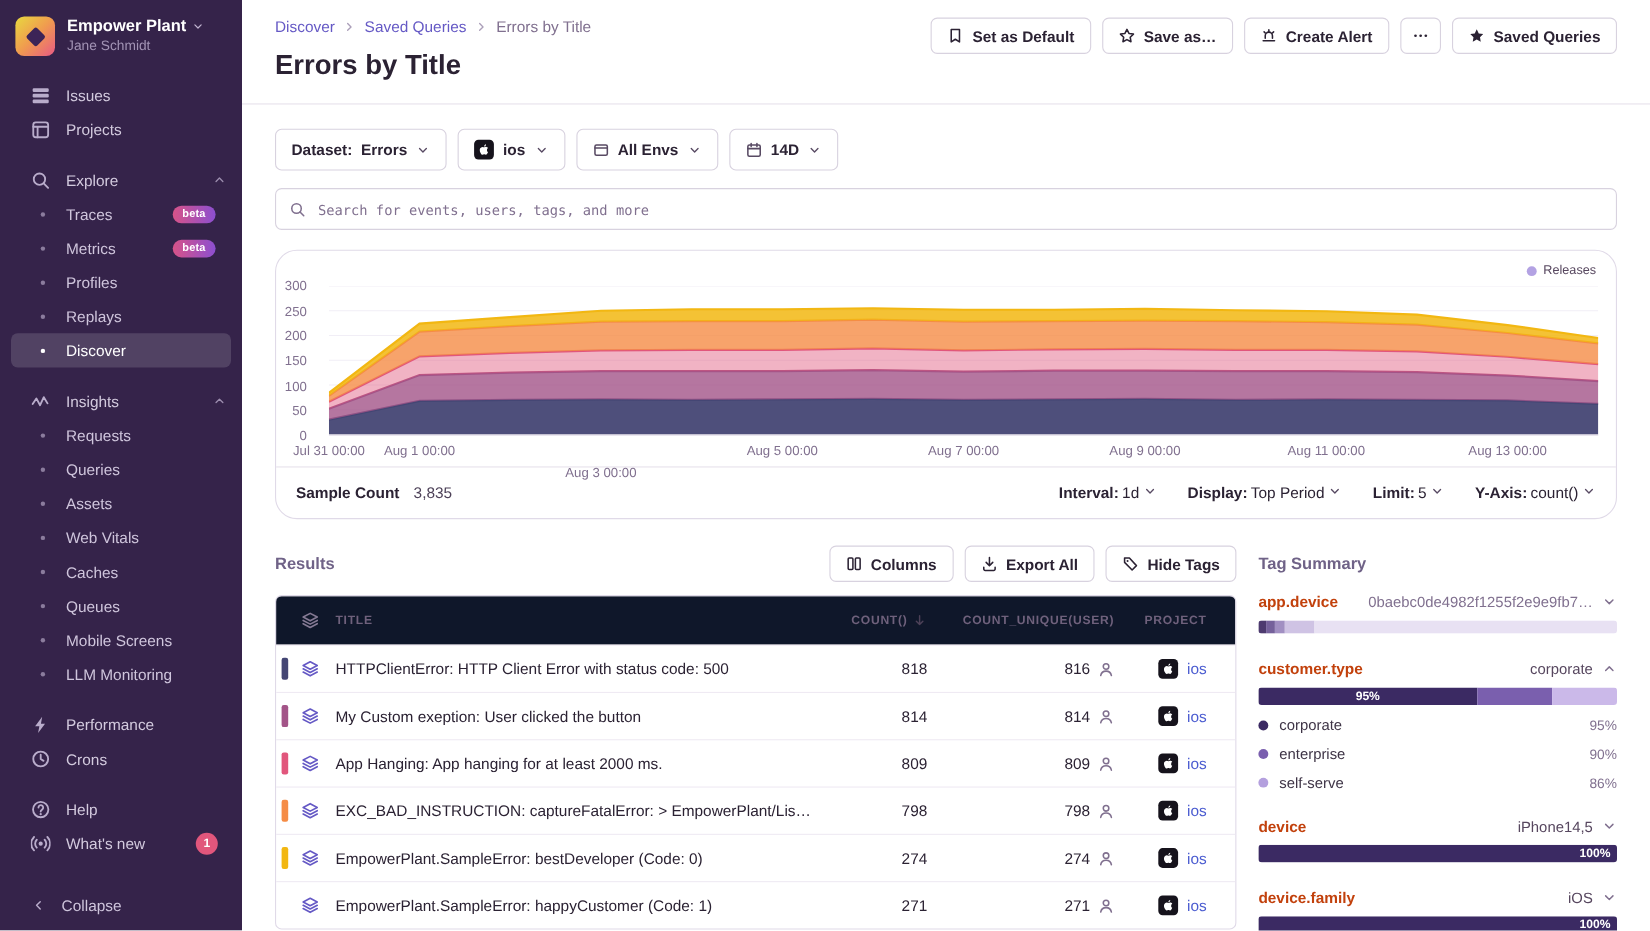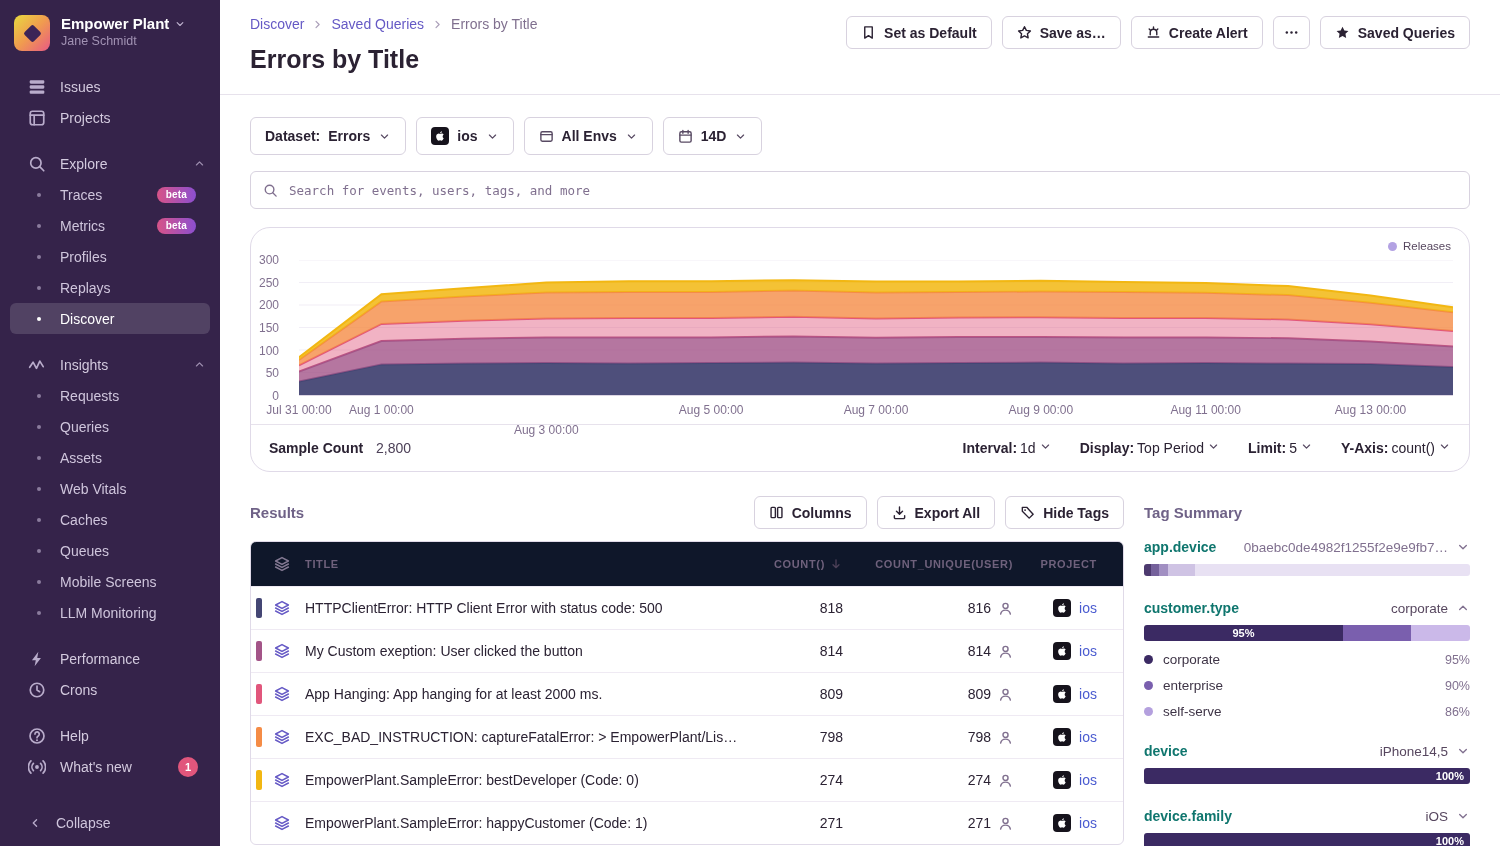--- a/index.html
+++ b/index.html
@@ -100,21 +100,21 @@
   .cell-count .sort { width:14px; height:14px; color:#4d4158; }
   .cell-unique { display:flex; justify-content:flex-end; align-items:center; gap:7px; }
   .user-ic { width:15px; height:15px; color:#80708f; }
   .cell-project { display:flex; justify-content:flex-end; align-items:center; gap:8px; padding-right:26px; }
   .cell-project a { color:var(--project-link,#4a5bd0); font-weight:400; }
 
   
   .tags-col .section-heading { margin:8px 0 18px; }
   .tag-section { margin-bottom:24px; }
   .tag-head { display:flex; align-items:center; gap:8px; cursor:pointer; }
-  .tag-key { font-weight:700; font-size:14px; color:#0f766e; }
+  .tag-key { font-weight:700; font-size:14px; color:#c2410c; }
   .tag-value { margin-left:auto; font-size:13.5px; color:#57475f; max-width:218px; overflow:hidden; text-overflow:ellipsis; white-space:nowrap; }
   .tag-value.muted { color:#80708f; }
   .tag-chev { width:14px; height:14px; color:#80708f; }
   .tag-bar { display:flex; height:16px; border-radius:3px; overflow:hidden; margin-top:9px; }
   .tag-bar.thin { height:12px; }
   .tag-seg { display:flex; align-items:center; justify-content:center; height:100%; }
   .seg-label { color:#fff; font-size:11px; font-weight:700; }
   .tag-items { margin-top:3px; }
   .tag-item { display:flex; align-items:center; gap:10px; margin-top:11px; font-size:13.5px; color:#3e3446; cursor:pointer; }
   .tag-dot { width:9px; height:9px; border-radius:50%; flex:none; }
@@ -465,21 +465,21 @@
               <div style="left: 50%;">Aug 7 00:00</div>
               <div style="left: 64.2857%;">Aug 9 00:00</div>
               <div style="left: 78.5714%;">Aug 11 00:00</div>
               <div style="left: 92.8571%;">Aug 13 00:00</div>
             </div>
         </div>
       </div>
       <div class="chart-footer">
         <div class="sample">
           <b>Sample Count</b>
-          <span>2,800</span>
+          <span>3,835</span>
         </div>
         <div class="chart-controls" id="chart-controls">
             <div class="chart-control">
     <b>Interval:</b>
               <span>1d</span>
     <span class="chev" data-icon="chevron-down">
                 <svg viewBox="0 0 16 16">
                   <path d="M4.2 6.2L8 10l3.8-3.8"></path>
                 </svg>
               </span>

